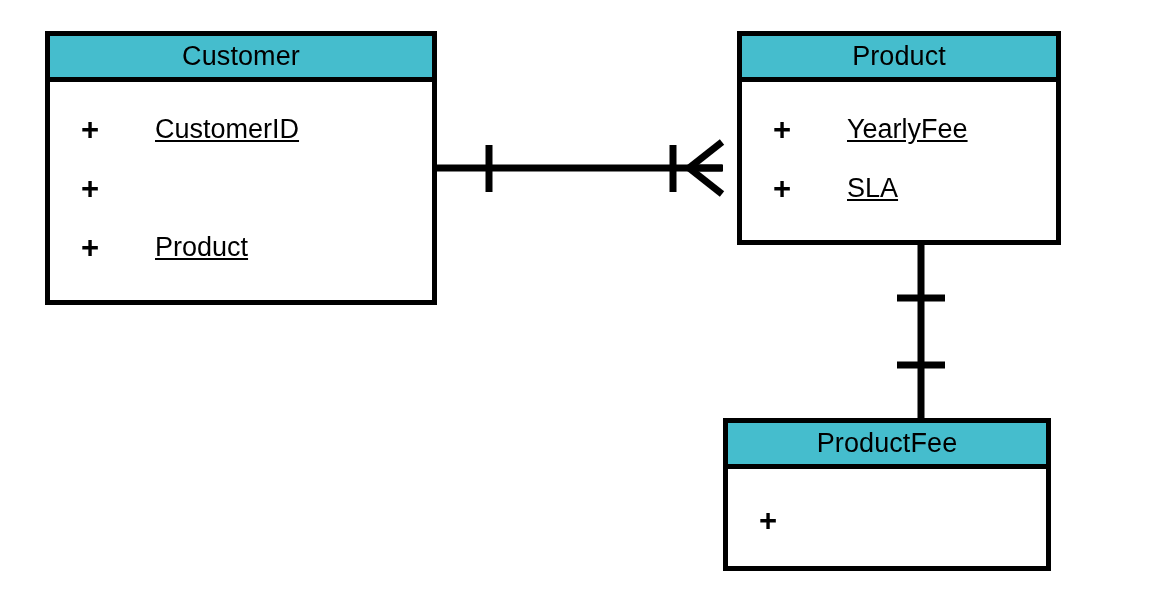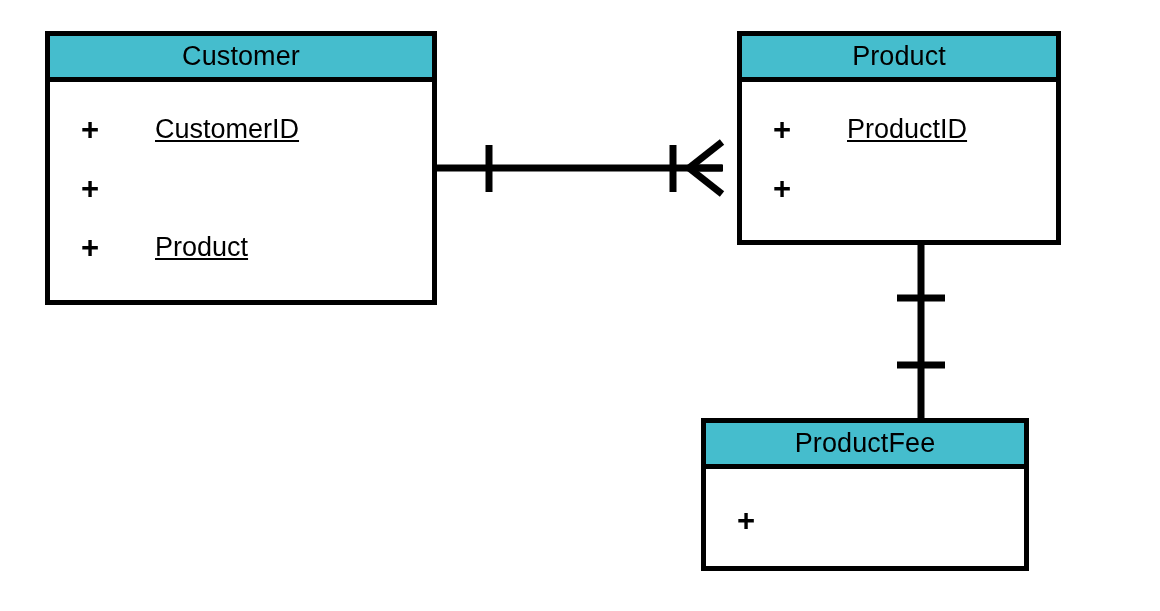--- a/index.html
+++ b/index.html
@@ -72,21 +72,21 @@
 
   
   #entity-customer   { left: 45px;  top: 31px;  width: 392px; height: 274px; }
   #entity-customer   .entity-body { padding-top: 18px; }
   #entity-customer   .attr-label  { padding-left: 25px; }
 
   #entity-product    { left: 737px; top: 31px;  width: 324px; height: 214px; }
   #entity-product    .entity-body { padding-top: 18px; }
   #entity-product    .attr-label  { padding-left: 25px; }
 
-  #entity-productfee { left: 701px; top: 418px; width: 328px; height: 153px; }
+  #entity-productfee { left: 723px; top: 418px; width: 328px; height: 153px; }
   #entity-productfee .entity-body { padding-top: 22px; }
   #entity-productfee .attr-label  { padding-left: 25px; }
 
   
   .connector-svg {
     position: absolute;
     left: 0;
     top: 0;
     width: 1160px;
     height: 611px;
@@ -158,25 +158,26 @@
 
     </div>
   </div>
 
   <div class="entity" id="entity-product">
     <div class="entity-header">Product</div>
     <div class="entity-body">
 
       <div class="attr-row">
         <span class="attr-plus">+</span>
-        <span class="attr-label">ProductID</span>
+        <span class="attr-label">YearlyFee</span>
       </div>
 
       <div class="attr-row">
         <span class="attr-plus">+</span>
+        <span class="attr-label">SLA</span>
       </div>
 
     </div>
   </div>
 
   <div class="entity" id="entity-productfee">
     <div class="entity-header">ProductFee</div>
     <div class="entity-body">
 
       <div class="attr-row">

